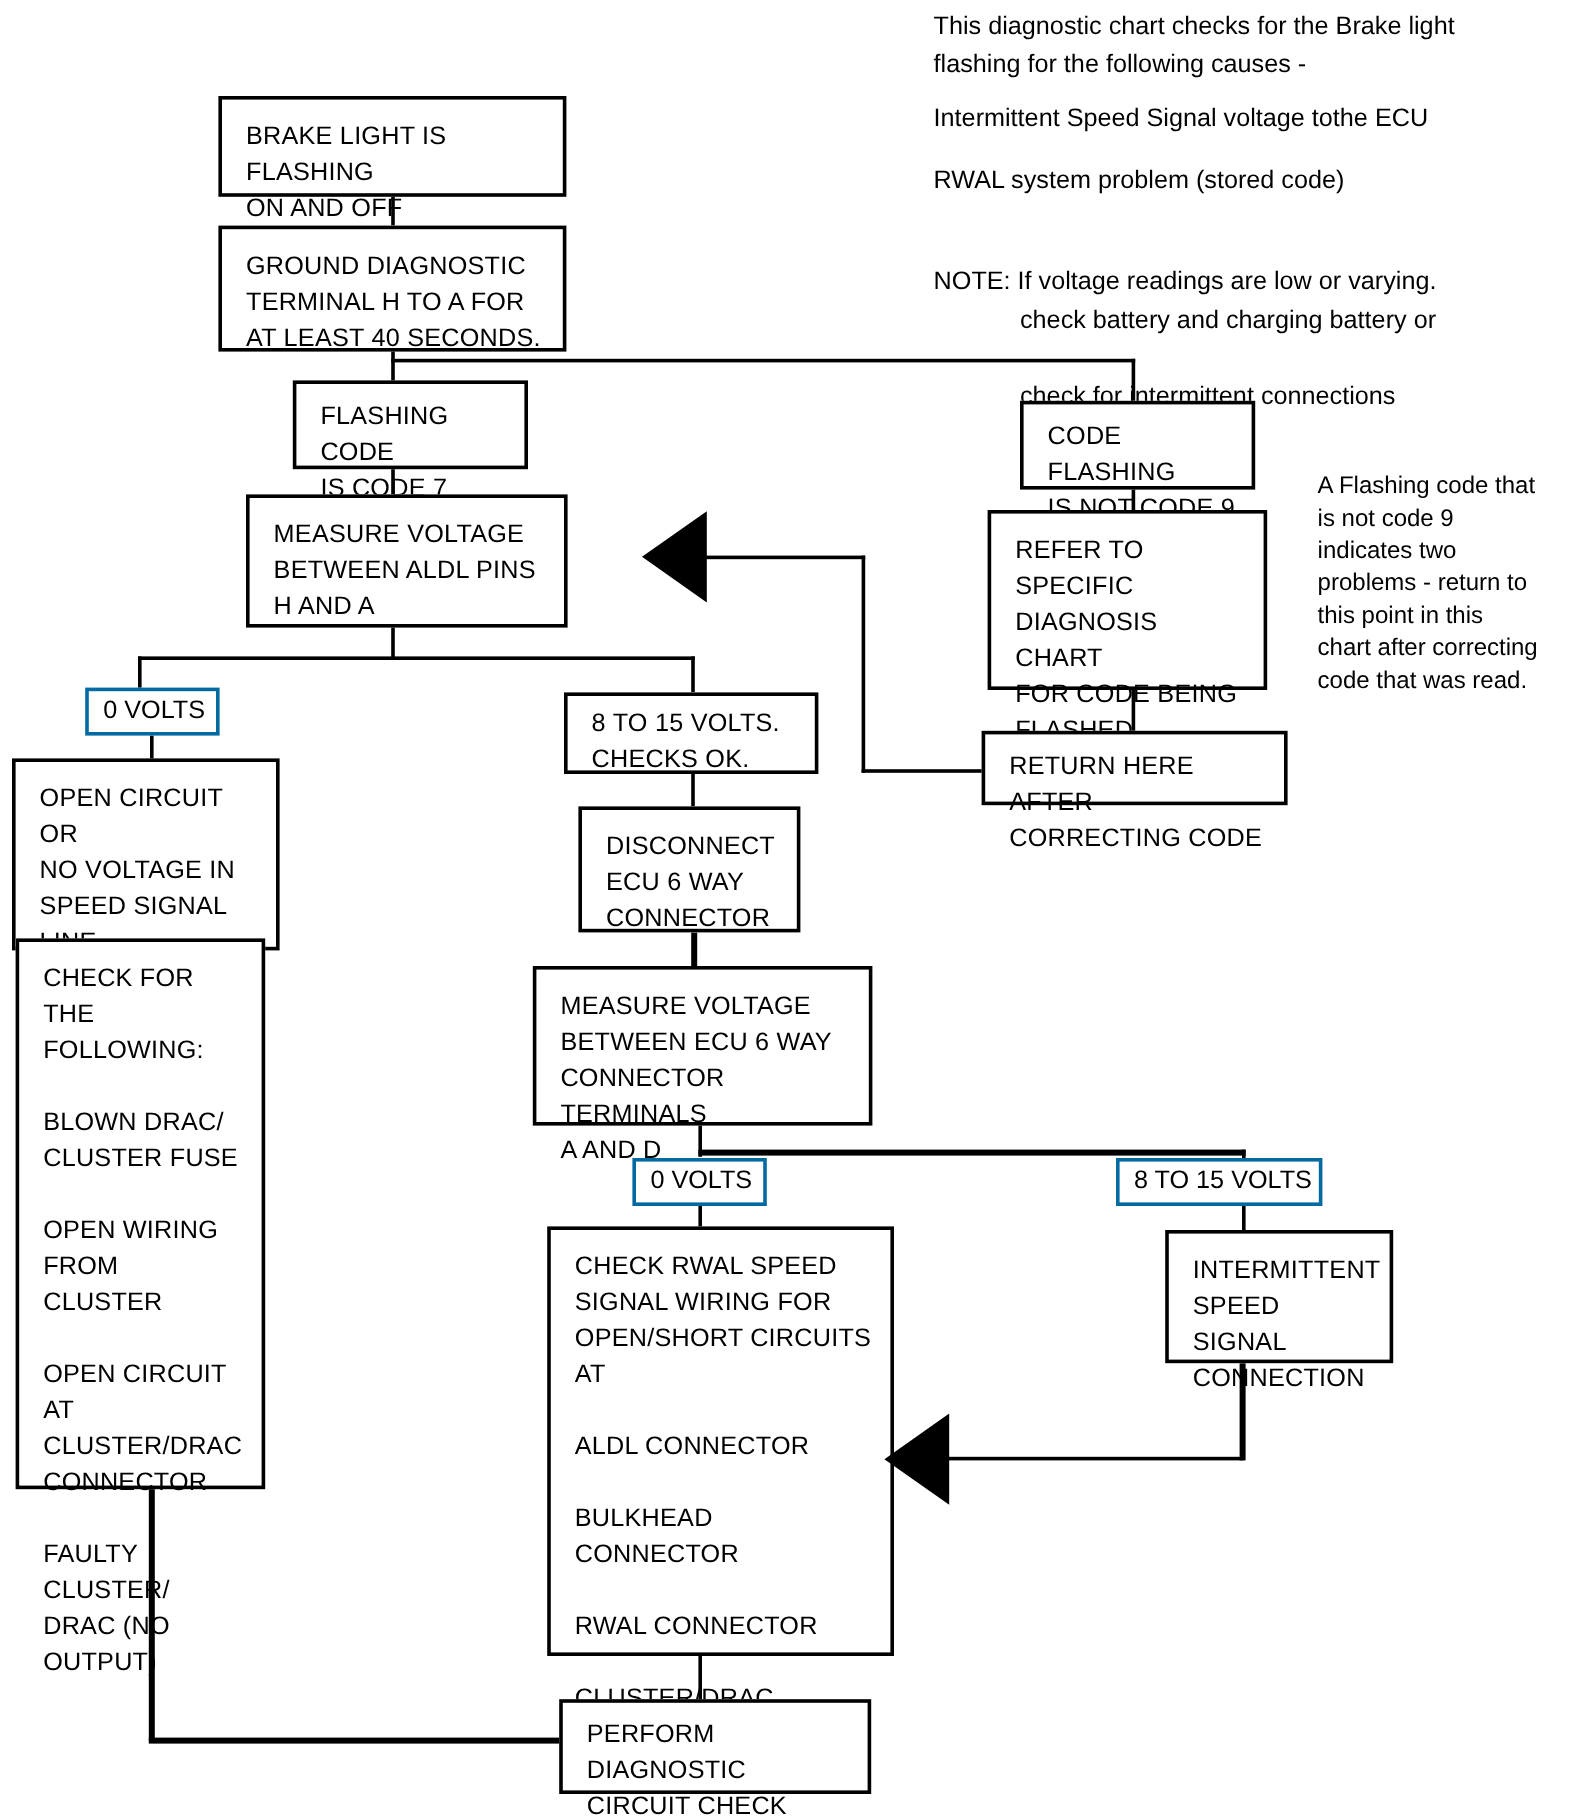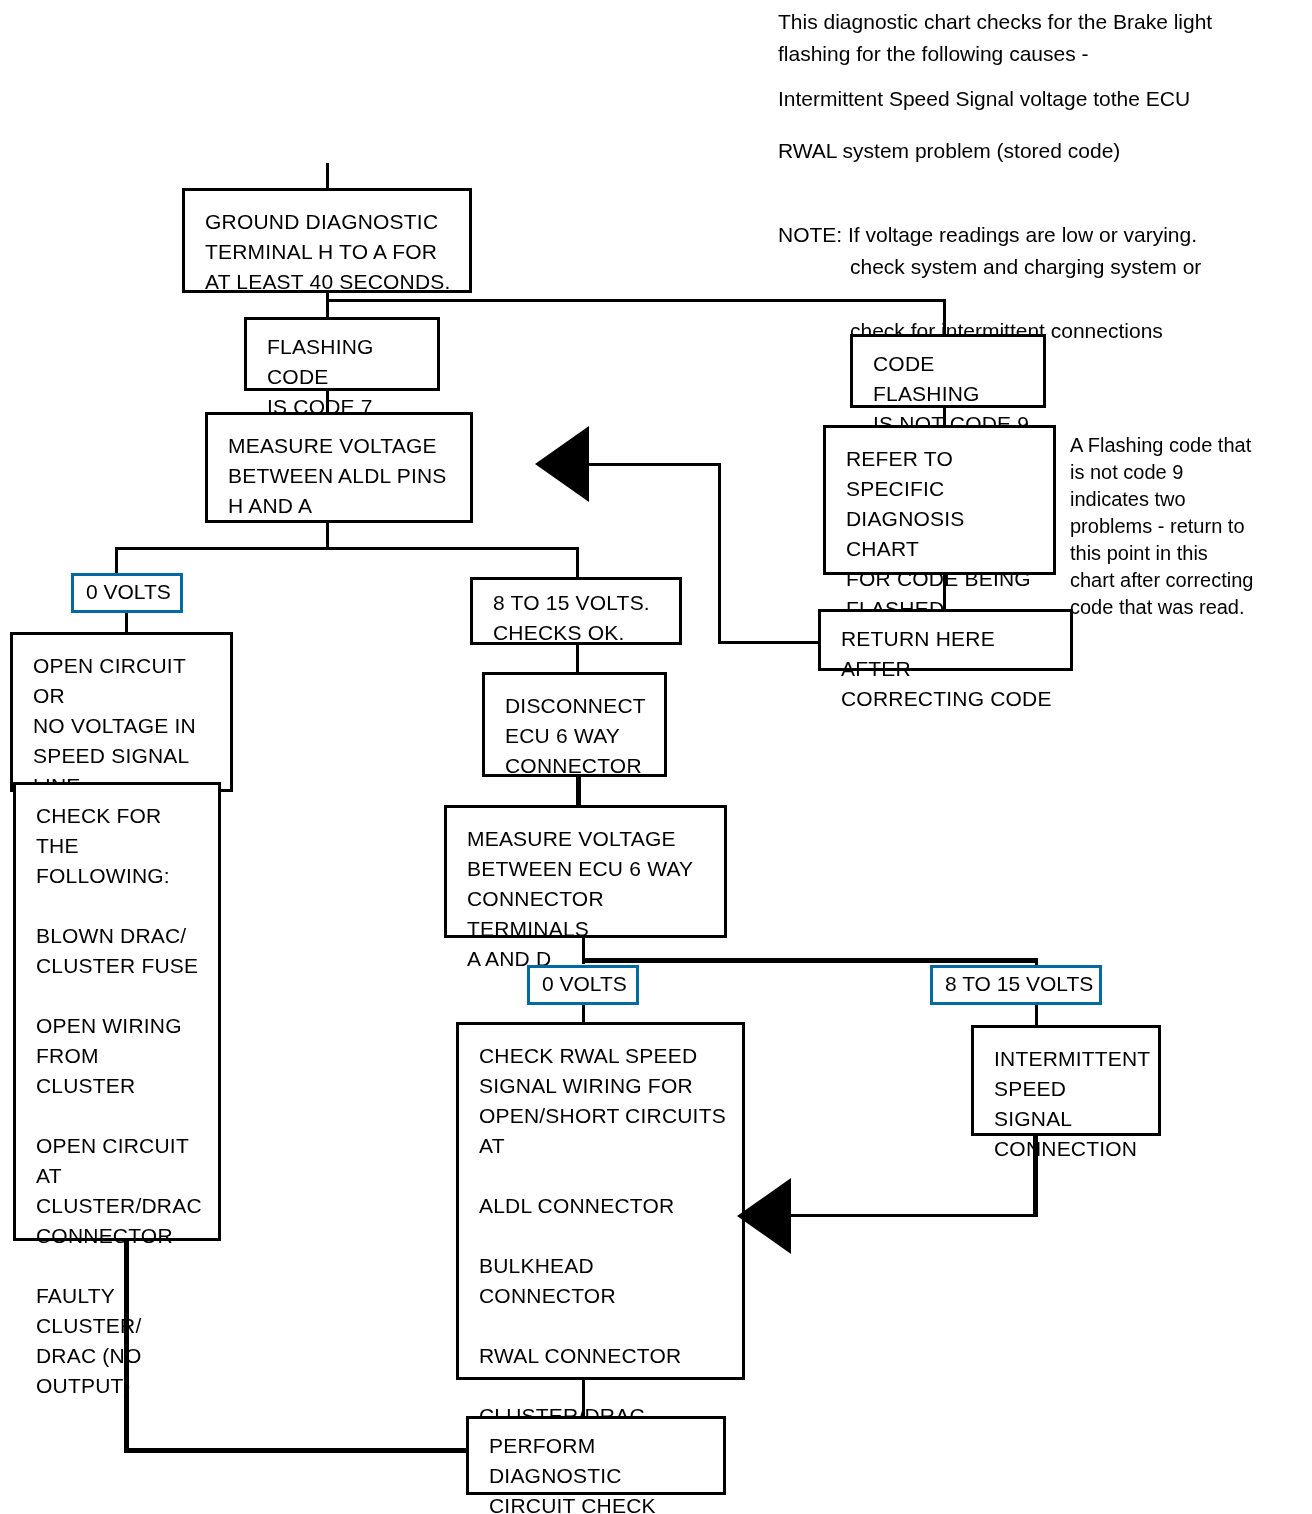--- a/index.html
+++ b/index.html
@@ -100,25 +100,25 @@
 
   <div class="note" style="left:778px; top:6px; width:520px;">This diagnostic chart checks for the Brake light
 flashing for the following causes -</div>
 
   <div class="note" style="left:778px; top:83px; width:520px;">Intermittent Speed Signal voltage tothe ECU</div>
 
   <div class="note" style="left:778px; top:135px; width:520px;">RWAL system problem (stored code)</div>
 
   <div class="note" style="left:778px; top:187px; width:530px;">
     <span>NOTE: If voltage readings are low or varying.</span>
-    <span class="hang">check system and charging system or</span>
+    <span class="hang">check battery and charging battery or</span>
     <span class="hang">check for intermittent connections</span>
   </div>
 
-  <div class="note sidenote" style="left:1070px; top:392px; width:212px;margin-top:40px;">A Flashing code that
+  <div class="note sidenote" style="left:1098px; top:392px; width:212px;">A Flashing code that
 is not code 9
 indicates two
 problems - return to
 this point in this
 chart after correcting
 code that was read.</div>
 
   <div class="ln v" style="left:326px; top:163px; height:25px;"></div>
 
   <div class="ln v" style="left:326px; top:292px; height:26px;"></div>
@@ -163,20 +163,22 @@
 
   <div class="ln v" style="left:1035px; top:1000px; height:25px;"></div>
 
   <div class="ln thick-v" style="left:1033px; top:1136px; height:81px;"></div>
   <div class="ln h" style="left:790px; top:1214px; width:246px;"></div>
 
   <div class="arrow-left" style="left:737px; top:1178px;"></div>
 
   <div class="ln v" style="left:582px; top:1380px; height:36px;"></div>
 
+  <div class="fbox pad" style="left:182px; top:80px; width:290px; height:84px;">BRAKE LIGHT IS FLASHING
+ON AND OFF</div>
 
   <div class="fbox pad" style="left:182px; top:188px; width:290px; height:105px;">GROUND DIAGNOSTIC
 TERMINAL H TO A FOR
 AT LEAST 40 SECONDS.</div>
 
   <div class="fbox mid" style="left:244px; top:317px; width:196px; height:74px;">FLASHING CODE
 IS CODE 7</div>
 
   <div class="fbox mid" style="left:850px; top:334px; width:196px; height:74px;">CODE FLASHING
 IS NOT CODE 9</div>

